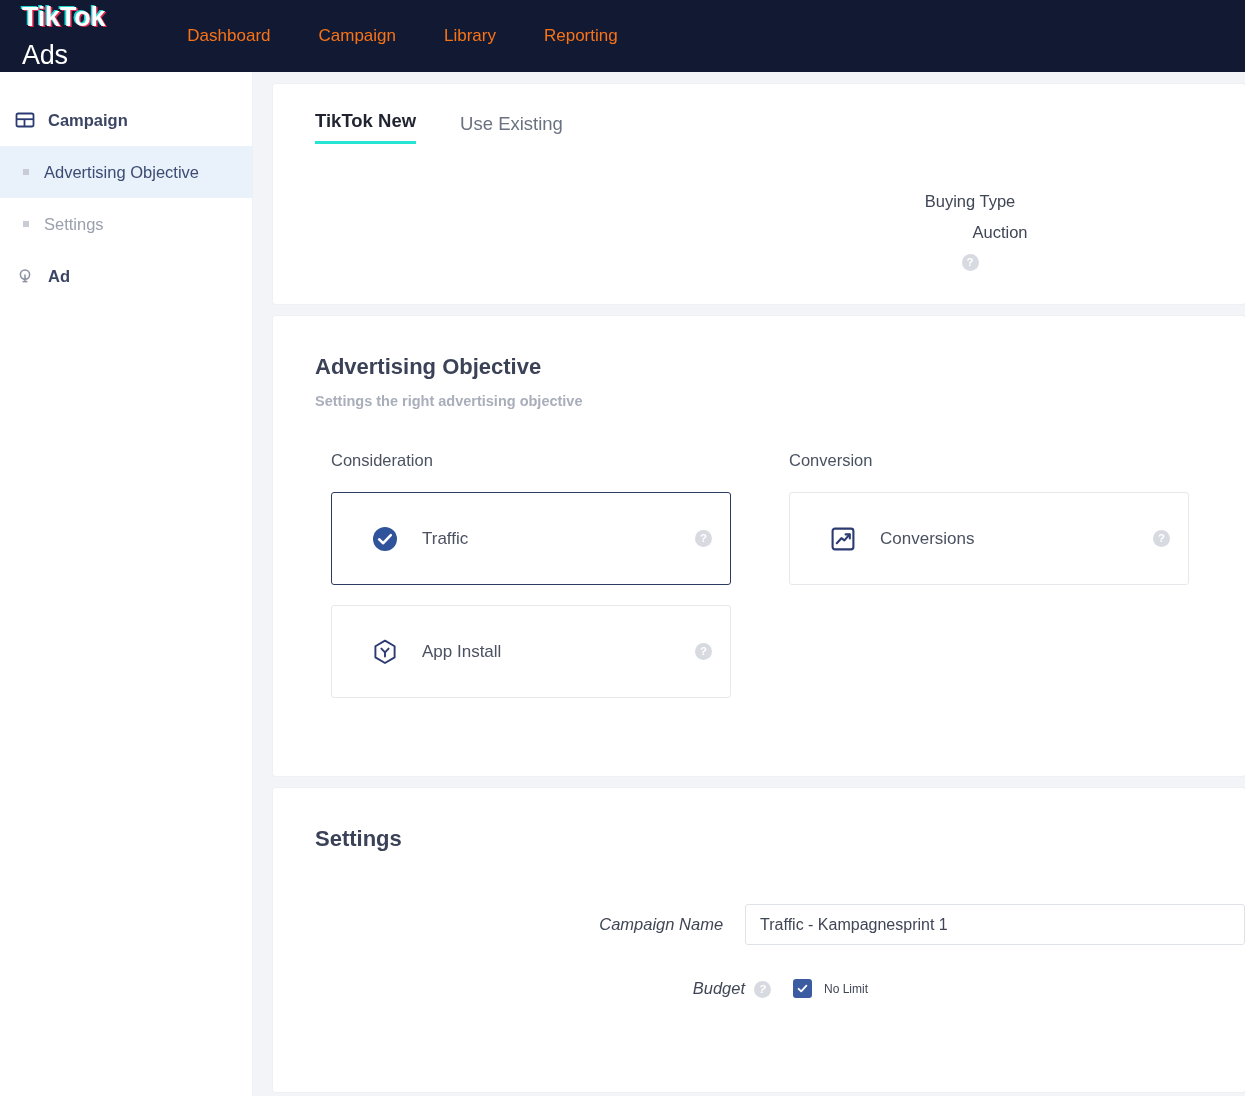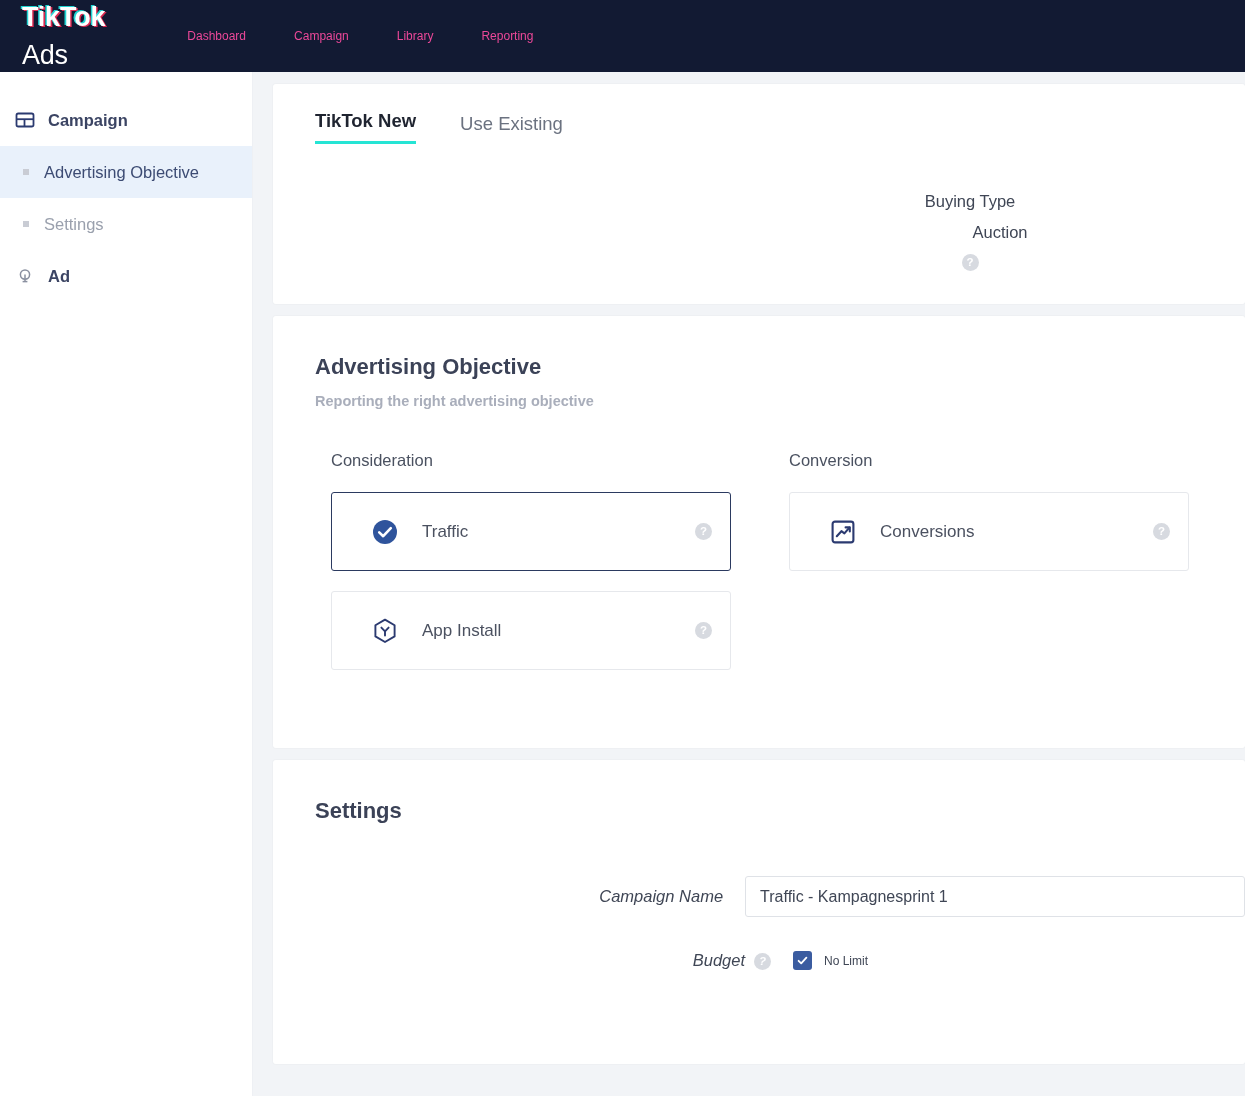--- a/index.html
+++ b/index.html
@@ -39,22 +39,22 @@
     color: #ffffff;
     text-shadow: -1.6px -1.1px 0 rgba(37,244,238,0.85), 1.6px 1.1px 0 rgba(254,44,85,0.85);
   }
   #brand .ads { font-weight: 400; color: #ffffff; }
 
   #navlinks {
     display: flex;
     align-items: center;
     gap: 48px;
     margin-left: 82px;
-    font-size: 12px;
-    color: #ec4899;
+    font-size: 17px;
+    color: #f97316;
   }
   #navlinks .navlink { cursor: pointer; white-space: nowrap; }
 
   
   #shell {
     display: flex;
     height: calc(1096px - 72px);
     background: #f2f4f7;
   }
 
@@ -185,21 +185,21 @@
     gap: 30px;
   }
   .obj-col { width: 400px; }
   .obj-col.right { margin-left: 28px; }
   .col-head {
     font-size: 16.5px;
     color: #4a5160;
     margin-bottom: 22px;
   }
   .obj-card {
-    height: 79px;
+    height: 93px;
     border: 1px solid #e6e8ec;
     border-radius: 3px;
     background: #ffffff;
     display: flex;
     align-items: center;
     padding: 0 18px 0 38px;
     margin-bottom: 20px;
     cursor: pointer;
   }
   .obj-card.selected { border: 1.5px solid #2b3a60; }
@@ -314,21 +314,21 @@
       </div>
       <div id="buying-row">
         <span class="bt-label">Buying Type</span>
         <span class="bt-value">Auction</span>
         <span class="help">?</span>
       </div>
     </div>
 
     <div class="card" id="card-objective">
       <div class="sec-title">Advertising Objective</div>
-      <div class="sec-sub">Reporting the right advertising objective</div>
+      <div class="sec-sub">Settings the right advertising objective</div>
 
       <div id="obj-cols">
 
         <div class="obj-col">
           <div class="col-head">Consideration</div>
 
           <div class="obj-card selected">
             <span class="obj-icon">
               <svg width="28" height="28" viewBox="0 0 28 28">
                 <circle cx="14" cy="14" r="12" fill="#2f549c"></circle>

